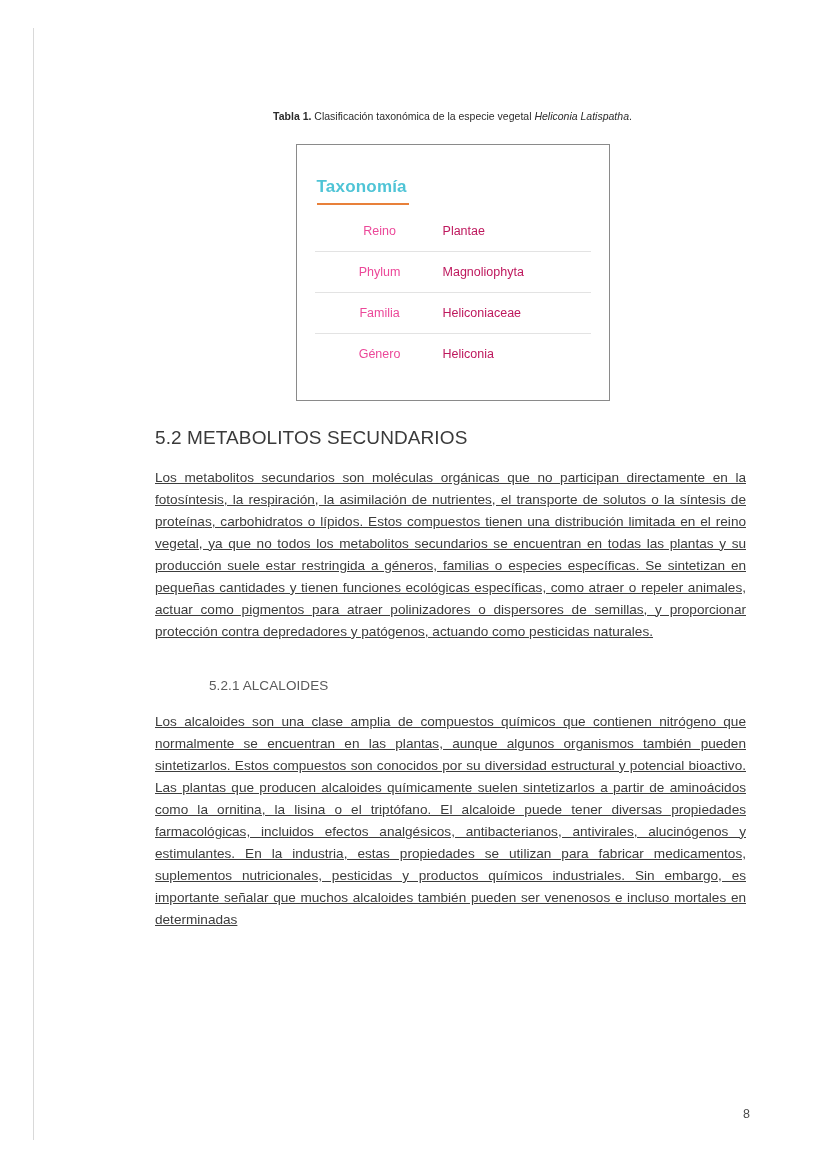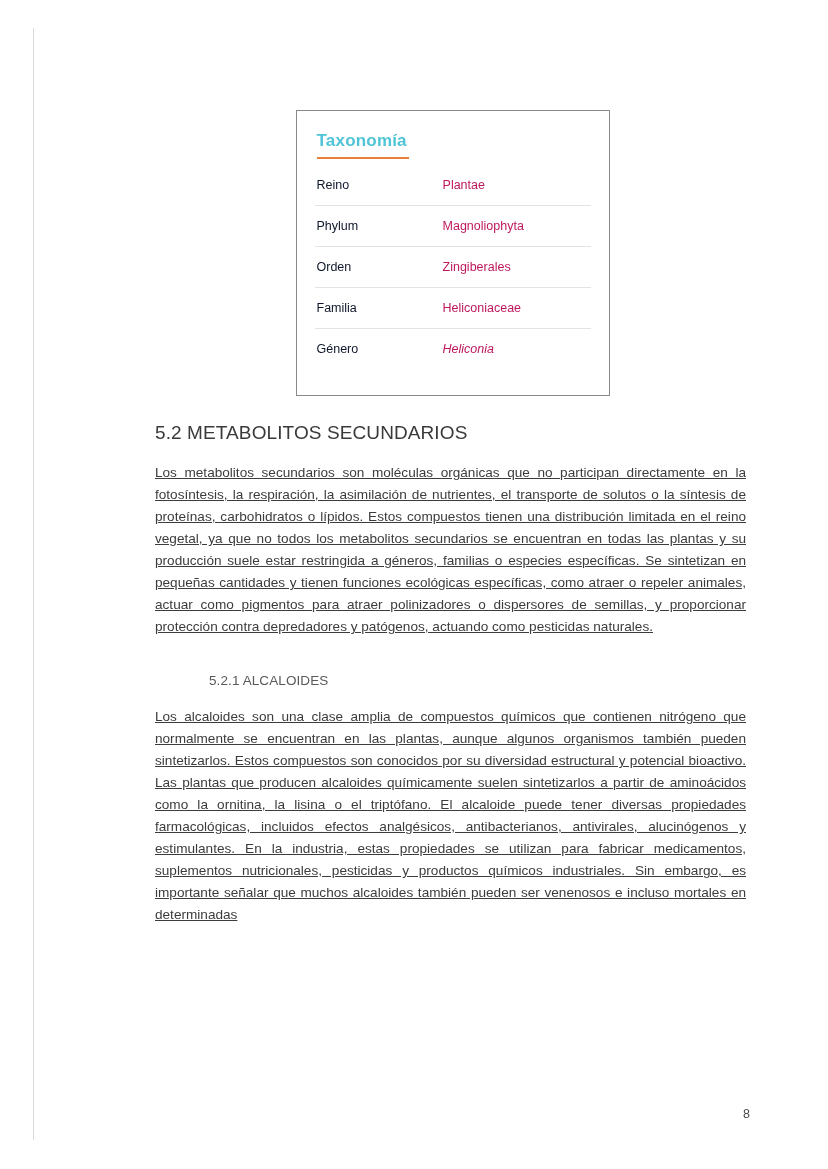--- a/index.html
+++ b/index.html
@@ -52,21 +52,21 @@
   
   .tax-wrap {
     display: flex;
     justify-content: center;
   }
   .tax-card {
     width: 314px;
     border: 1px solid #8a8a8a;
     background: #ffffff;
     box-sizing: border-box;
-    padding: 20px 18px 26px 18px;
+    padding: 32px 18px 26px 18px;
   }
   .tax-title {
     font-size: 17px;
     color: #4fc4d6;
     font-weight: bold;
     letter-spacing: .2px;
     margin: 0 0 6px 2px;
   }
   .tax-underline {
     width: 92px;
@@ -77,29 +77,30 @@
   .tax-row {
     display: flex;
     align-items: center;
     height: 40px;
     border-bottom: 1px solid #e3e3e3;
   }
   .tax-row:last-child { border-bottom: none; }
   .tax-key {
     width: 46%;
     font-size: 12.5px;
-    color: #0f172a;
+    color: #ec4899;
     padding-left: 2px;
+    text-align: center;
   }
   .tax-val {
     width: 54%;
     font-size: 12.5px;
     color: #be185d;
   }
-  .tax-val.ital { font-style: italic; }
+  .tax-val.ital { }
 
   
   h2.section {
     font-size: 19px;
     font-weight: normal;
     color: #3a3a3a;
     margin: 26px 0 18px 0;
     letter-spacing: .1px;
   }
   h3.subsection {
@@ -131,37 +132,34 @@
 </style>
 </head>
 <body>
 
 <div class="page">
 
   <div class="left-rule"></div>
 
   <div class="content">
 
+    <p class="table-caption"><span class="bold">Tabla 1.</span><span> Clasificación taxonómica de la especie vegetal </span><span class="ital">Heliconia Latispatha</span><span>.</span></p>
 
     <div class="tax-wrap">
       <div class="tax-card">
         <div class="tax-title">Taxonomía</div>
         <div class="tax-underline"></div>
 
         <div class="tax-row">
           <div class="tax-key">Reino</div>
           <div class="tax-val">Plantae</div>
         </div>
         <div class="tax-row">
           <div class="tax-key">Phylum</div>
           <div class="tax-val">Magnoliophyta</div>
-        </div>
-        <div class="tax-row">
-          <div class="tax-key">Orden</div>
-          <div class="tax-val">Zingiberales</div>
         </div>
         <div class="tax-row">
           <div class="tax-key">Familia</div>
           <div class="tax-val">Heliconiaceae</div>
         </div>
         <div class="tax-row">
           <div class="tax-key">Género</div>
           <div class="tax-val ital">Heliconia</div>
         </div>
       </div>

